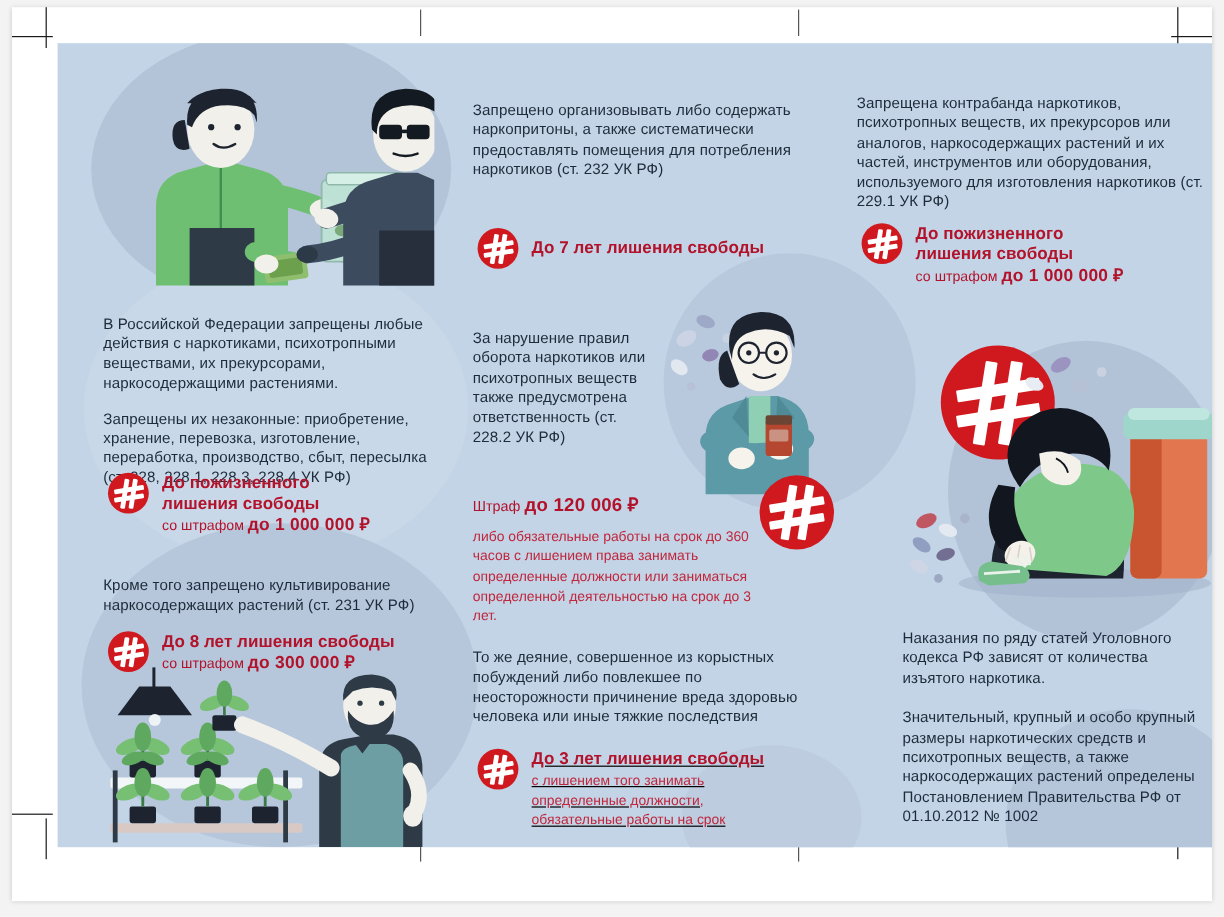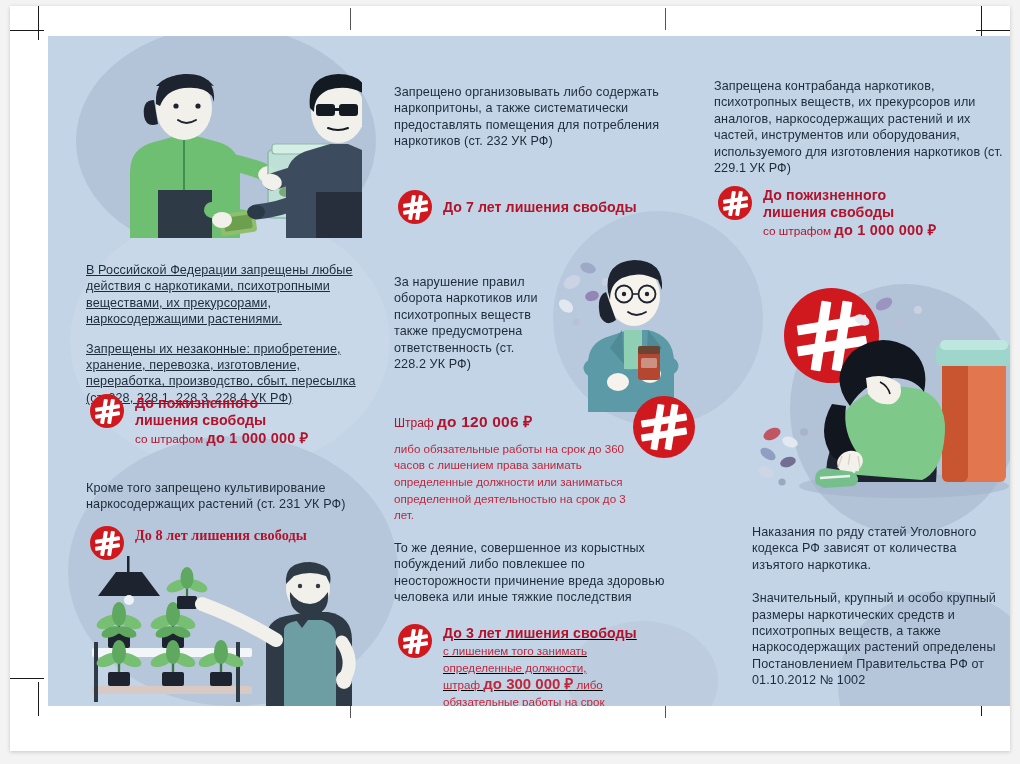--- a/index.html
+++ b/index.html
@@ -202,21 +202,21 @@
             <rect x="267" y="44" width="19" height="12" rx="3" fill="#141a22"></rect>
             <rect x="262" y="48" width="7" height="3" fill="#141a22"></rect>
             <path d="M256 68 Q266 72 276 68" stroke="#141a22" stroke-width="2" fill="none" stroke-linecap="round"></path>
             <path d="M232 112 Q212 118 200 122" stroke="#3c4b5e" stroke-width="17" fill="none" stroke-linecap="round"></path>
             <ellipse cx="200" cy="122" rx="10" ry="8" fill="#f2f0ea" transform="rotate(14 200 122)"></ellipse>
             <path d="M230 140 Q206 150 184 152" stroke="#3c4b5e" stroke-width="15" fill="none" stroke-linecap="round"></path>
             <ellipse cx="184" cy="152" rx="9" ry="7" fill="#2c3947"></ellipse>
           </svg>
         </div>
 
-        <div class="body-text" style="left:38px; top:226px; width:288px;text-decoration:underline;">
+        <div class="body-text" style="left:38px; top:226px; width:288px;">
           <p>В Российской Федерации запрещены любые действия с наркотиками, психотропными веществами, их прекурсорами, наркосодержащими растениями.</p>
           <p>Запрещены их незаконные: приобретение, хранение, перевозка, изготовление, переработка, производство, сбыт, пересылка (ст. 228, 228.1, 228.3, 228.4 УК РФ)</p>
         </div>
 
         <div class="penalty" style="left:42px; top:358px; width:290px;">
           <div class="hash-badge sm">
             <div class="bar v v1"></div>
               <div class="bar v v2"></div>
             <div class="bar h h1"></div>
               <div class="bar h h2"></div>
@@ -229,29 +229,32 @@
             <div class="p-sub">
               <span>со штрафом </span><b>до 1 000 000 ₽</b>
             </div>
           </div>
         </div>
 
         <div class="body-text" style="left:38px; top:444px; width:290px;">
           <p>Кроме того запрещено культивирование наркосодержащих растений (ст. 231 УК РФ)</p>
         </div>
 
-        <div class="penalty" style="left:42px; top:490px; width:290px;font-family:Liberation Serif, serif;">
+        <div class="penalty" style="left:42px; top:490px; width:290px;">
           <div class="hash-badge sm">
             <div class="bar v v1"></div>
               <div class="bar v v2"></div>
             <div class="bar h h1"></div>
               <div class="bar h h2"></div>
           </div>
           <div class="penalty-text">
             <div class="p-head">До 8 лет лишения свободы</div>
+            <div class="p-sub">
+              <span>со штрафом </span><b>до 300 000 ₽</b>
+            </div>
           </div>
         </div>
 
         <div class="ill" style="left:22px; top:520px;">
           <svg width="300" height="150" viewBox="0 0 300 150">
 
             <rect x="57" y="0" width="2.5" height="18" fill="#1d2430"></rect>
             <path d="M28 40 L90 40 L72 16 L46 16 Z" fill="#1d2430"></path>
             <circle cx="59" cy="44" r="5" fill="#eef3f5"></circle>
 
@@ -411,23 +414,20 @@
             <div class="bar v v1"></div>
               <div class="bar v v2"></div>
             <div class="bar h h1"></div>
               <div class="bar h h2"></div>
           </div>
           <div class="penalty-text">
             <div class="p-head">До 3 лет лишения свободы</div>
             <div class="p-note" style="margin-top:1px;">
               <div>с лишением того занимать</div>
               <div>определенные должности,</div>
-              <div>
-                <span>штраф </span><b style="font-size:15px;">до 300 000 ₽</b><span> либо</span>
-              </div>
               <div>обязательные работы на срок</div>
 
             </div>
           </div>
         </div>
       </div>
 
       <div class="col col-3">
 
         <div class="body-text" style="left:20px; top:42px; width:292px;">

